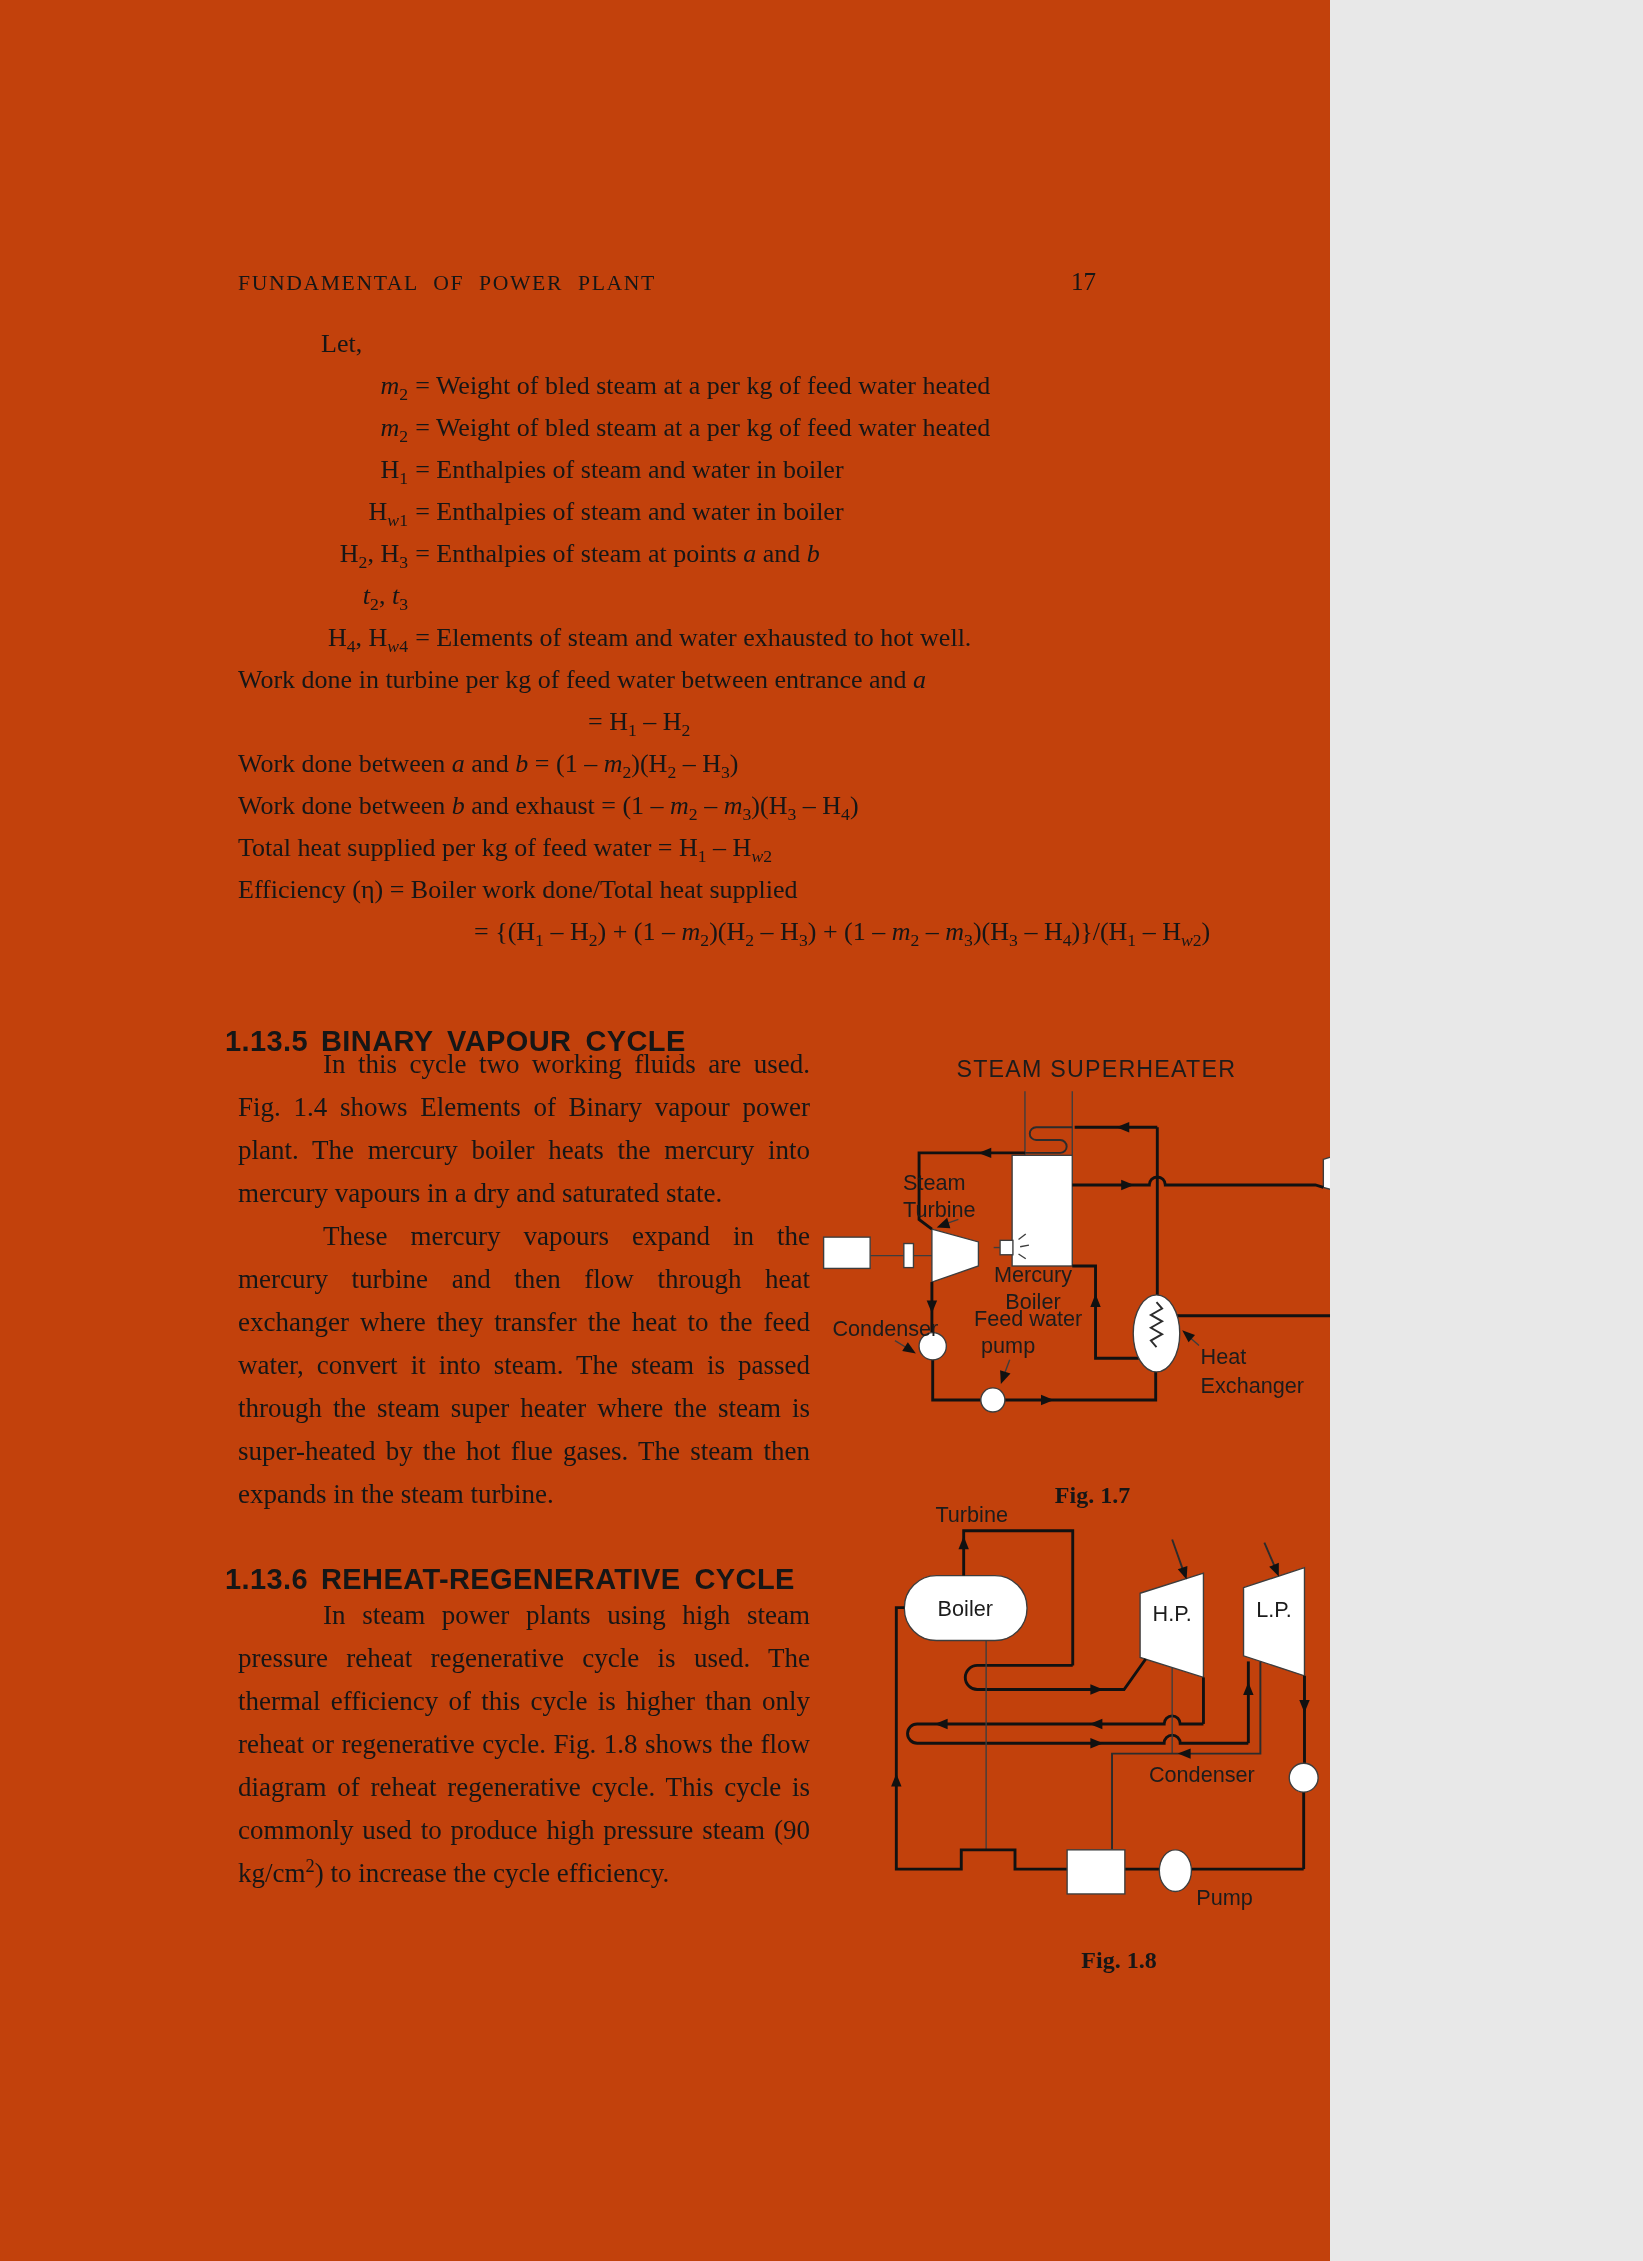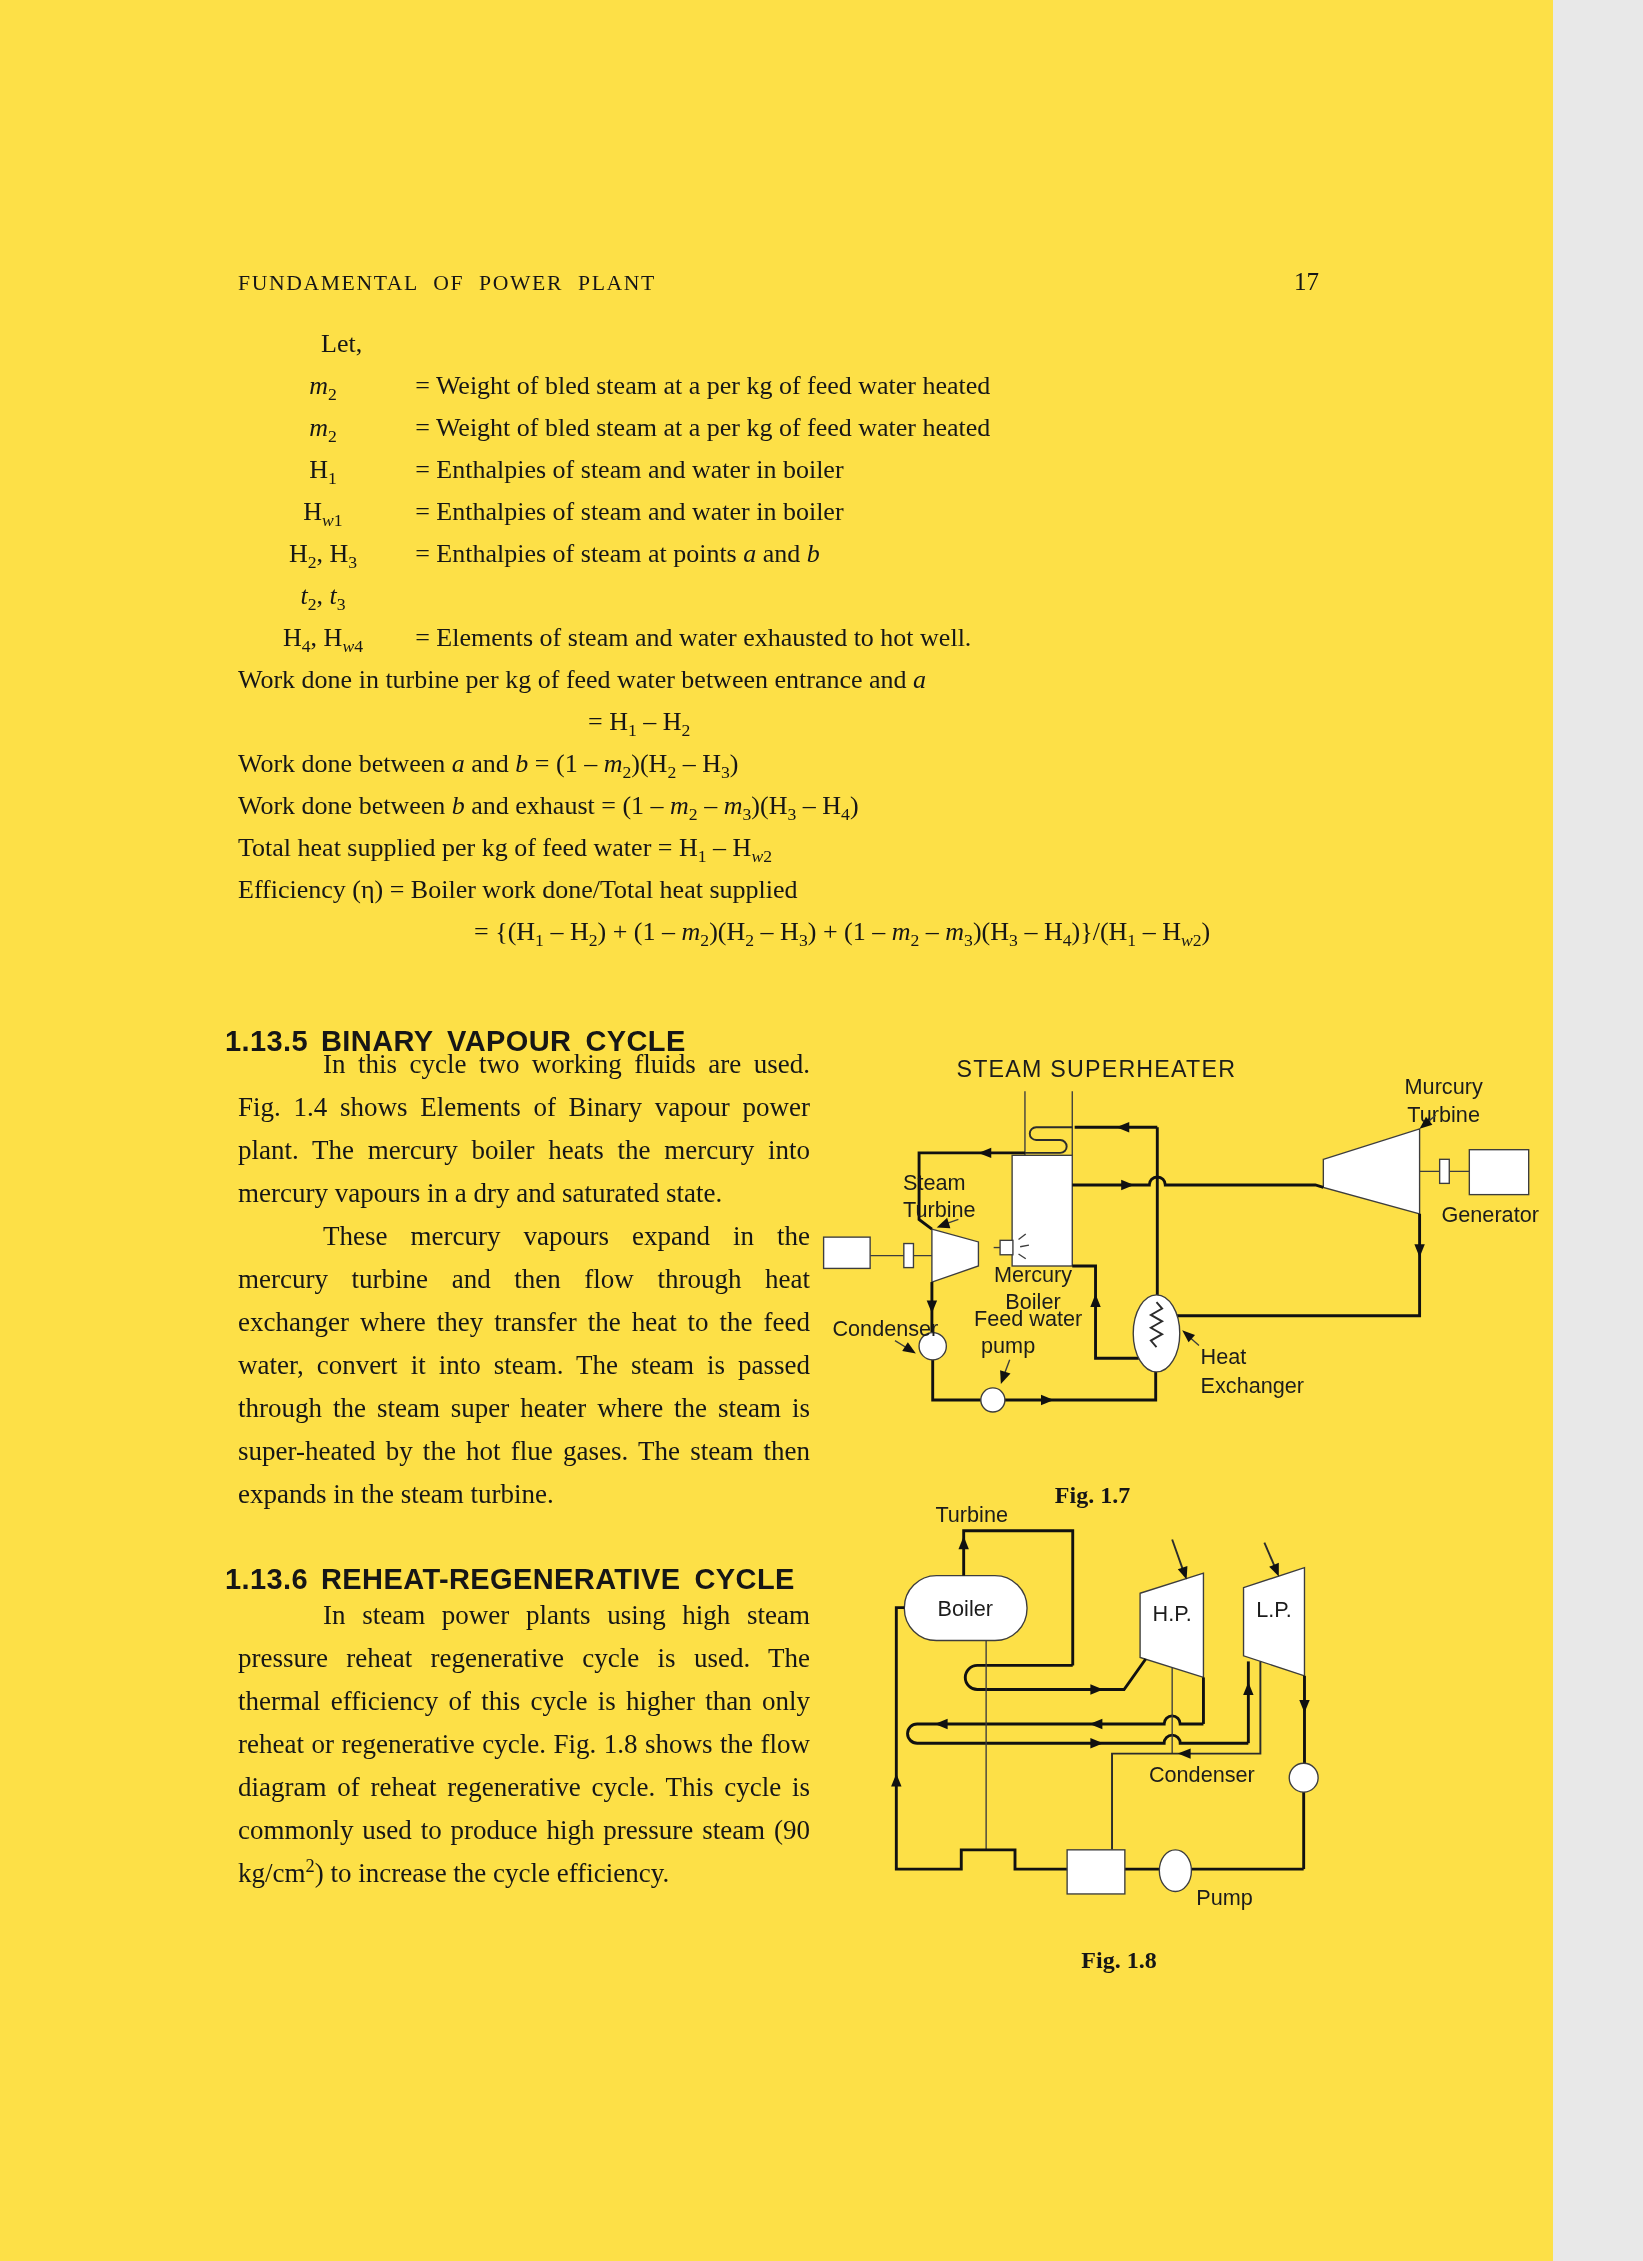--- a/index.html
+++ b/index.html
@@ -1,28 +1,28 @@
 <!DOCTYPE html>
 <html style="font-size:13px"><head>
 <meta charset="utf-8">
 <style>
   html,body{margin:0;padding:0;background:#e8e8e8;}
-  .page{position:relative;width:1553px;height:2261px;background:#fde047;
+  .page{position:relative;width:1330px;height:2261px;background:#c2410c;
         font-family:"Liberation Serif", serif;color:#161616;overflow:hidden;}
   
   .hdr{position:absolute;top:268px;left:238px;right:234px;display:flex;
        justify-content:space-between;align-items:baseline;}
   .hdr-title{font-size:21.7px;letter-spacing:1.6px;word-spacing:8px;}
   .hdr-page{font-size:25px;}
   
   .formulas{position:absolute;left:238px;top:323px;width:1212px;font-size:26px;}
   .fline{line-height:42px;white-space:nowrap;}
   .flet{margin-left:83px;}
   .def-row{display:flex;align-items:baseline;line-height:42px;white-space:nowrap;}
-  .def-lhs{width:170px;text-align:center;padding-right:7.2px;flex:none;}
+  .def-lhs{width:170px;text-align:right;padding-right:7.2px;flex:none;}
   .eq1{margin-left:350px;}
   .eq2{margin-left:236px;}
   sub,sup{font-size:68%;line-height:0;}
   i{font-style:italic;}
   
   .sec-h{position:absolute;left:225px;font-family:"Liberation Sans",sans-serif;
          font-weight:bold;font-size:29px;white-space:nowrap;letter-spacing:0.4px;}
   .sec-num{margin-right:13px;}
   .sec-title{word-spacing:5.6px;}
   #sec1{top:1001px;} #sec2{top:1539px;text-align:right;}

